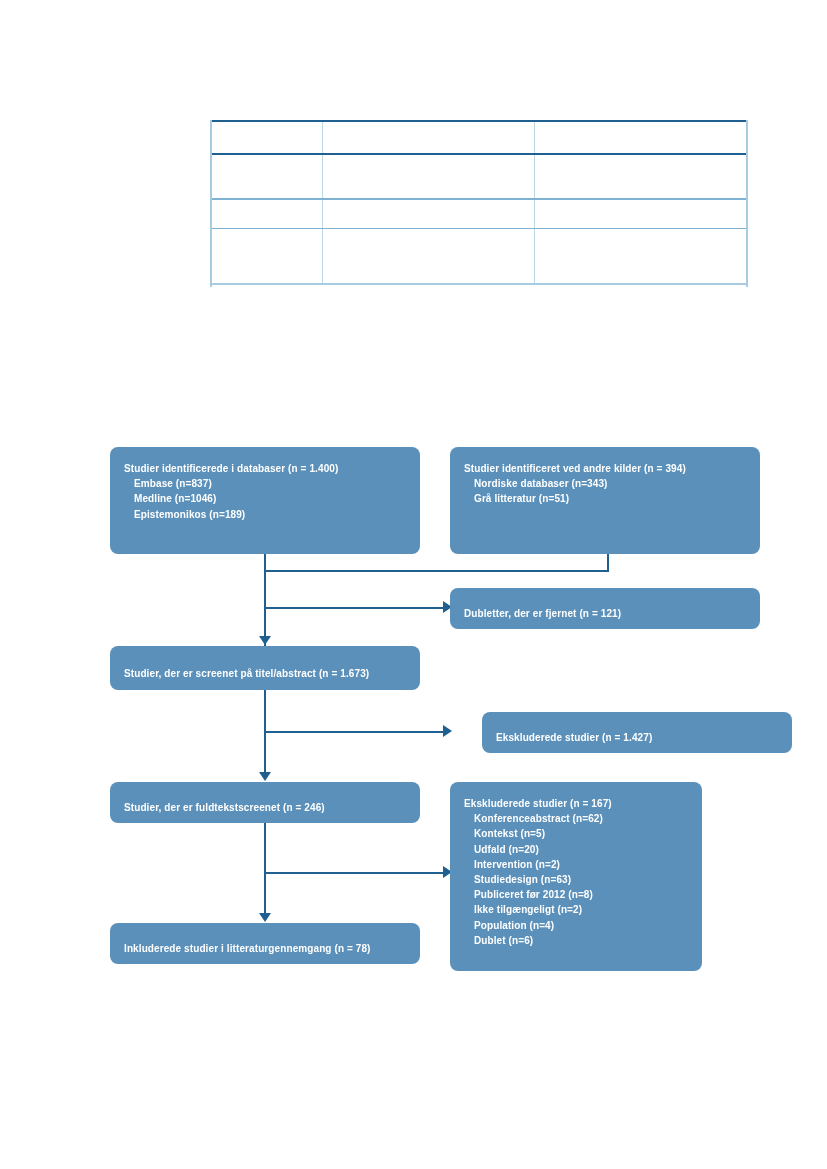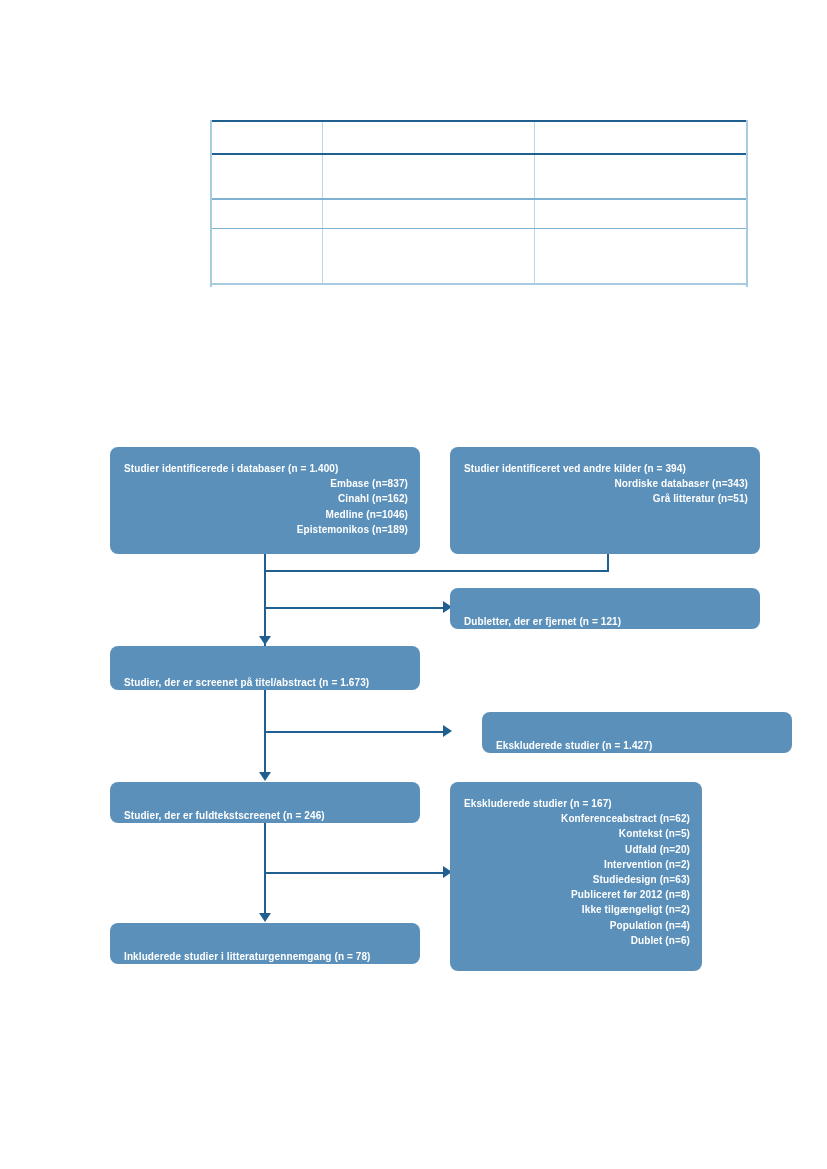--- a/index.html
+++ b/index.html
@@ -60,25 +60,24 @@
     color: #ffffff;
     box-sizing: border-box;
     padding: 14px 12px 10px 14px;
     font-size: 10px;
     font-weight: bold;
     line-height: 1.52;
     letter-spacing: 0.1px;
   }
   .node .sub {
     padding-left: 10px;
-    text-align: right;
   }
   .node.centered {
     display: flex;
-    align-items: flex-end;
+    align-items: center;
     padding-top: 11px;
     padding-bottom: 0;
   }
 
   
   #node-databases   { left: 110px; top: 447px; width: 310px; height: 107px; }
   #node-other       { left: 450px; top: 447px; width: 310px; height: 107px; }
   #node-duplicates  { left: 450px; top: 588px; width: 310px; height: 41px;  }
   #node-screened    { left: 110px; top: 646px; width: 310px; height: 44px;  }
   #node-excl-title  { left: 450px; top: 712px; width: 310px; height: 41px; margin-left: 32px;  }
@@ -152,21 +151,20 @@
   <div class="arrow-down" style="left:259px; top:772px;"></div>
 
   <div class="conn v" style="left:264px; top:823px; height:90px;"></div>
   <div class="conn h" style="left:264px; top:872px; width:181px;"></div>
   <div class="arrow-right" style="left:443px; top:866px;"></div>
   <div class="arrow-down" style="left:259px; top:913px;"></div>
 
   <div class="node" id="node-databases">
     <div>Studier identificerede i databaser (n = 1.400)</div>
     <div class="sub">Embase (n=837)</div>
-    <div class="sub">Cinahl (n=162)</div>
     <div class="sub">Medline (n=1046)</div>
     <div class="sub">Epistemonikos (n=189)</div>
   </div>
 
   <div class="node" id="node-other">
     <div>Studier identificeret ved andre kilder (n = 394)</div>
     <div class="sub">Nordiske databaser (n=343)</div>
     <div class="sub">Grå litteratur (n=51)</div>
   </div>
 

